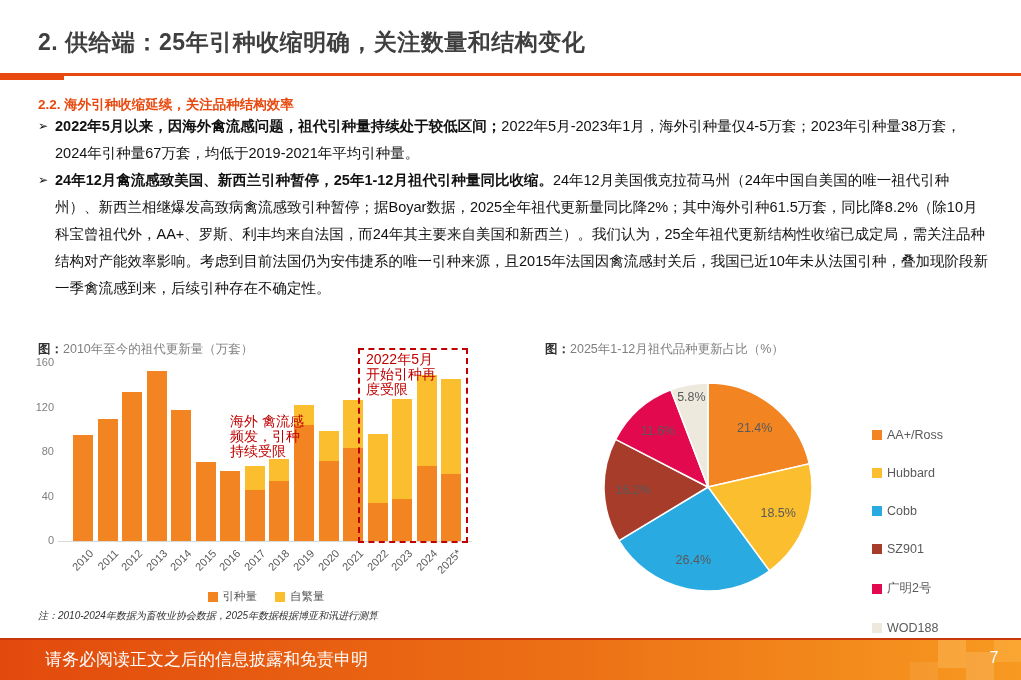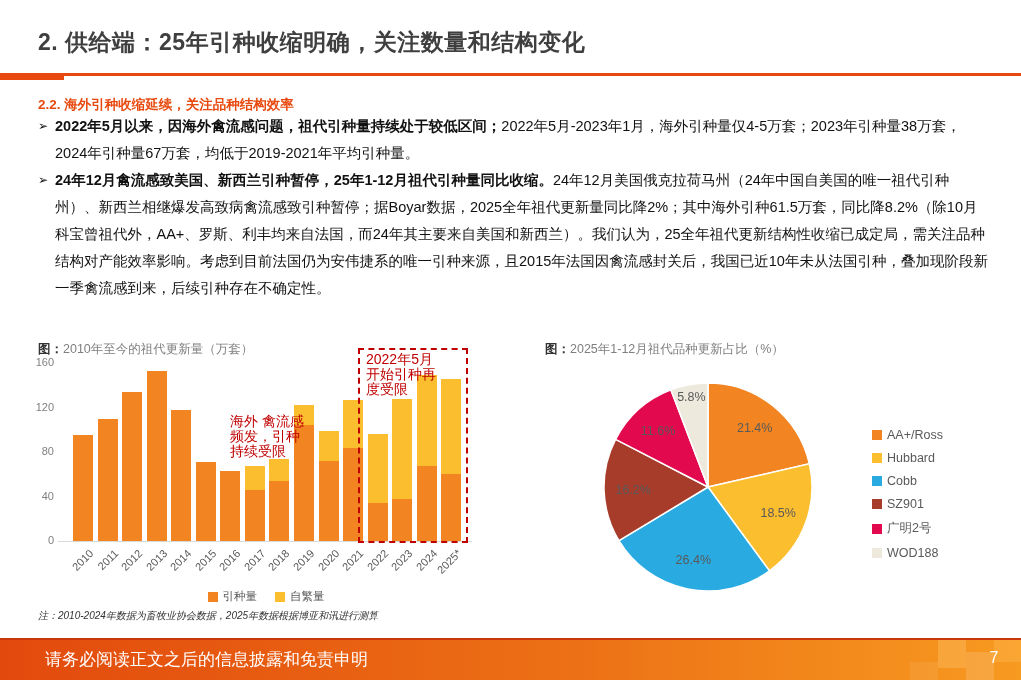--- a/index.html
+++ b/index.html
@@ -33,21 +33,21 @@
   .bar-legend { position:absolute; left:60px; top:589px; width:412px; display:flex; justify-content:center; gap:18px; }
   .legend-item { display:flex; align-items:center; gap:5px; font-size:11.5px; color:#595959; }
   .legend-swatch { width:10px; height:10px; flex:none; }
 
   .chart-note { position:absolute; left:38px; top:609px; font-size:10px; font-style:italic; color:#333; }
 
   .red-dashed-box { position:absolute; left:358px; top:348px; width:110px; height:195px; border:2px dashed #c00000; }
   .red-annotation { position:absolute; font-size:14px; line-height:15px; color:#c00000; white-space:nowrap; }
 
   .pie-svg { position:absolute; left:590px; top:370px; }
-  .pie-legend { position:absolute; left:872px; top:428px; display:flex; flex-direction:column; gap:9px; }
+  .pie-legend { position:absolute; left:872px; top:428px; display:flex; flex-direction:column; gap:24px; }
   .pie-legend .legend-item { font-size:12.5px; }
 
   .footer { position:absolute; left:0; top:638px; width:1021px; height:42px;
             background:linear-gradient(90deg,#e24a0d 0%,#ec6f15 55%,#f79a20 100%);
             border-top:2px solid #c9380b; }
   .footer-disclaimer { position:absolute; left:45px; top:0; height:40px; line-height:40px; color:#fff; font-size:17px; }
   .footer-source { position:absolute; left:390px; top:5px; width:418px; color:#fff; font-size:12px; line-height:16px; }
   .mosaic { position:absolute; }
   .brand { position:absolute; left:858px; top:5px; display:flex; }
   .brand-name { color:#fff; font-size:14px; font-weight:bold; letter-spacing:1px; }

